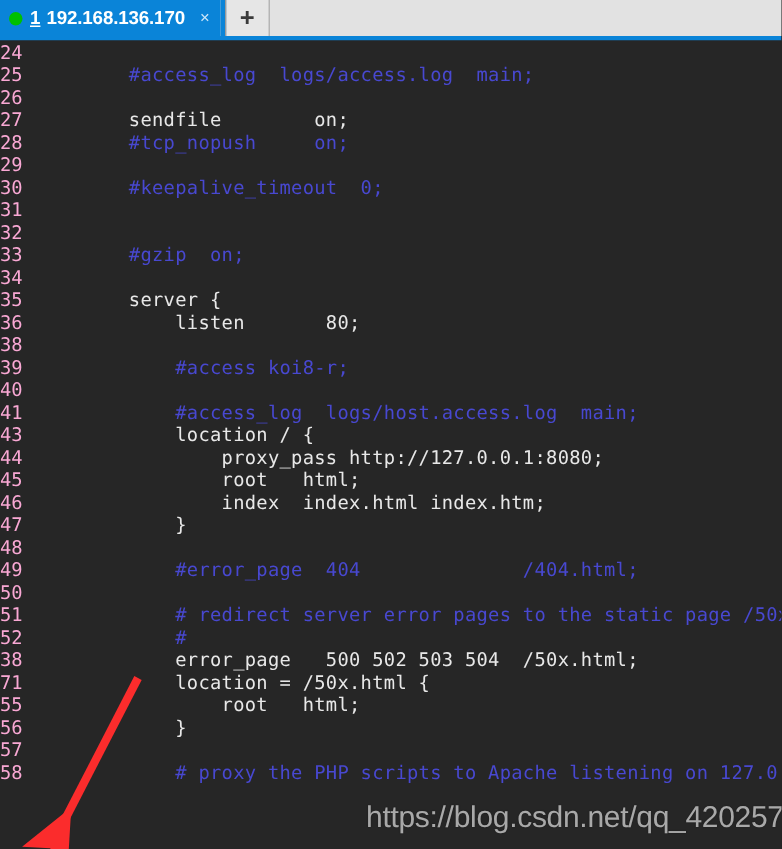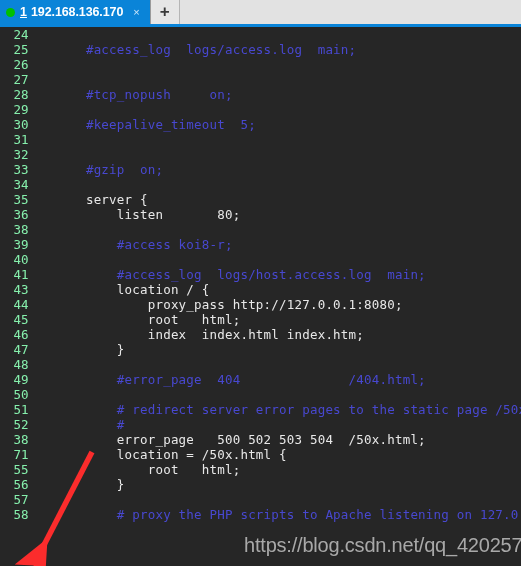--- a/index.html
+++ b/index.html
@@ -109,23 +109,23 @@
   .row {
     height: 15px;
     line-height: 15px;
     font-size: 12.5px;
     white-space: pre;
     display: flex;
   }
   .ln {
     width: 42px;
     min-width: 42px;
-    text-align: center;
+    text-align: left;
     padding-right: 0px;
-    color: #86efac;
+    color: #f9a8d4;
     letter-spacing: 0px;
   }
   .src {
     padding-left: 13px;
     color: #e8e8e8;
     letter-spacing: 0.2px;
   }
   .src.cmt { color: #4848d0; }
 
   
@@ -178,24 +178,24 @@
   <div id="tab-new">+</div>
   <div id="tab-rest"></div>
 </div>
 <div id="tab-underline"></div>
 
 <div id="terminal">
   <div id="code">
       <div class="row"><span class="ln">24</span><span class="src"></span></div>
       <div class="row"><span class="ln">25</span><span class="src cmt">    #access_log  logs/access.log  main;</span></div>
       <div class="row"><span class="ln">26</span><span class="src"></span></div>
-      <div class="row"><span class="ln">27</span></div>
+      <div class="row"><span class="ln">27</span><span class="src">    sendfile        on;</span></div>
       <div class="row"><span class="ln">28</span><span class="src cmt">    #tcp_nopush     on;</span></div>
       <div class="row"><span class="ln">29</span><span class="src"></span></div>
-      <div class="row"><span class="ln">30</span><span class="src cmt">    #keepalive_timeout  5;</span></div>
+      <div class="row"><span class="ln">30</span><span class="src cmt">    #keepalive_timeout  0;</span></div>
       <div class="row"><span class="ln">31</span></div>
       <div class="row"><span class="ln">32</span><span class="src"></span></div>
       <div class="row"><span class="ln">33</span><span class="src cmt">    #gzip  on;</span></div>
       <div class="row"><span class="ln">34</span><span class="src"></span></div>
       <div class="row"><span class="ln">35</span><span class="src">    server {</span></div>
       <div class="row"><span class="ln">36</span><span class="src">        listen       80;</span></div>
       <div class="row"><span class="ln">38</span><span class="src"></span></div>
       <div class="row"><span class="ln">39</span><span class="src cmt">        #access koi8-r;</span></div>
       <div class="row"><span class="ln">40</span><span class="src"></span></div>
       <div class="row"><span class="ln">41</span><span class="src cmt">        #access_log  logs/host.access.log  main;</span></div>

